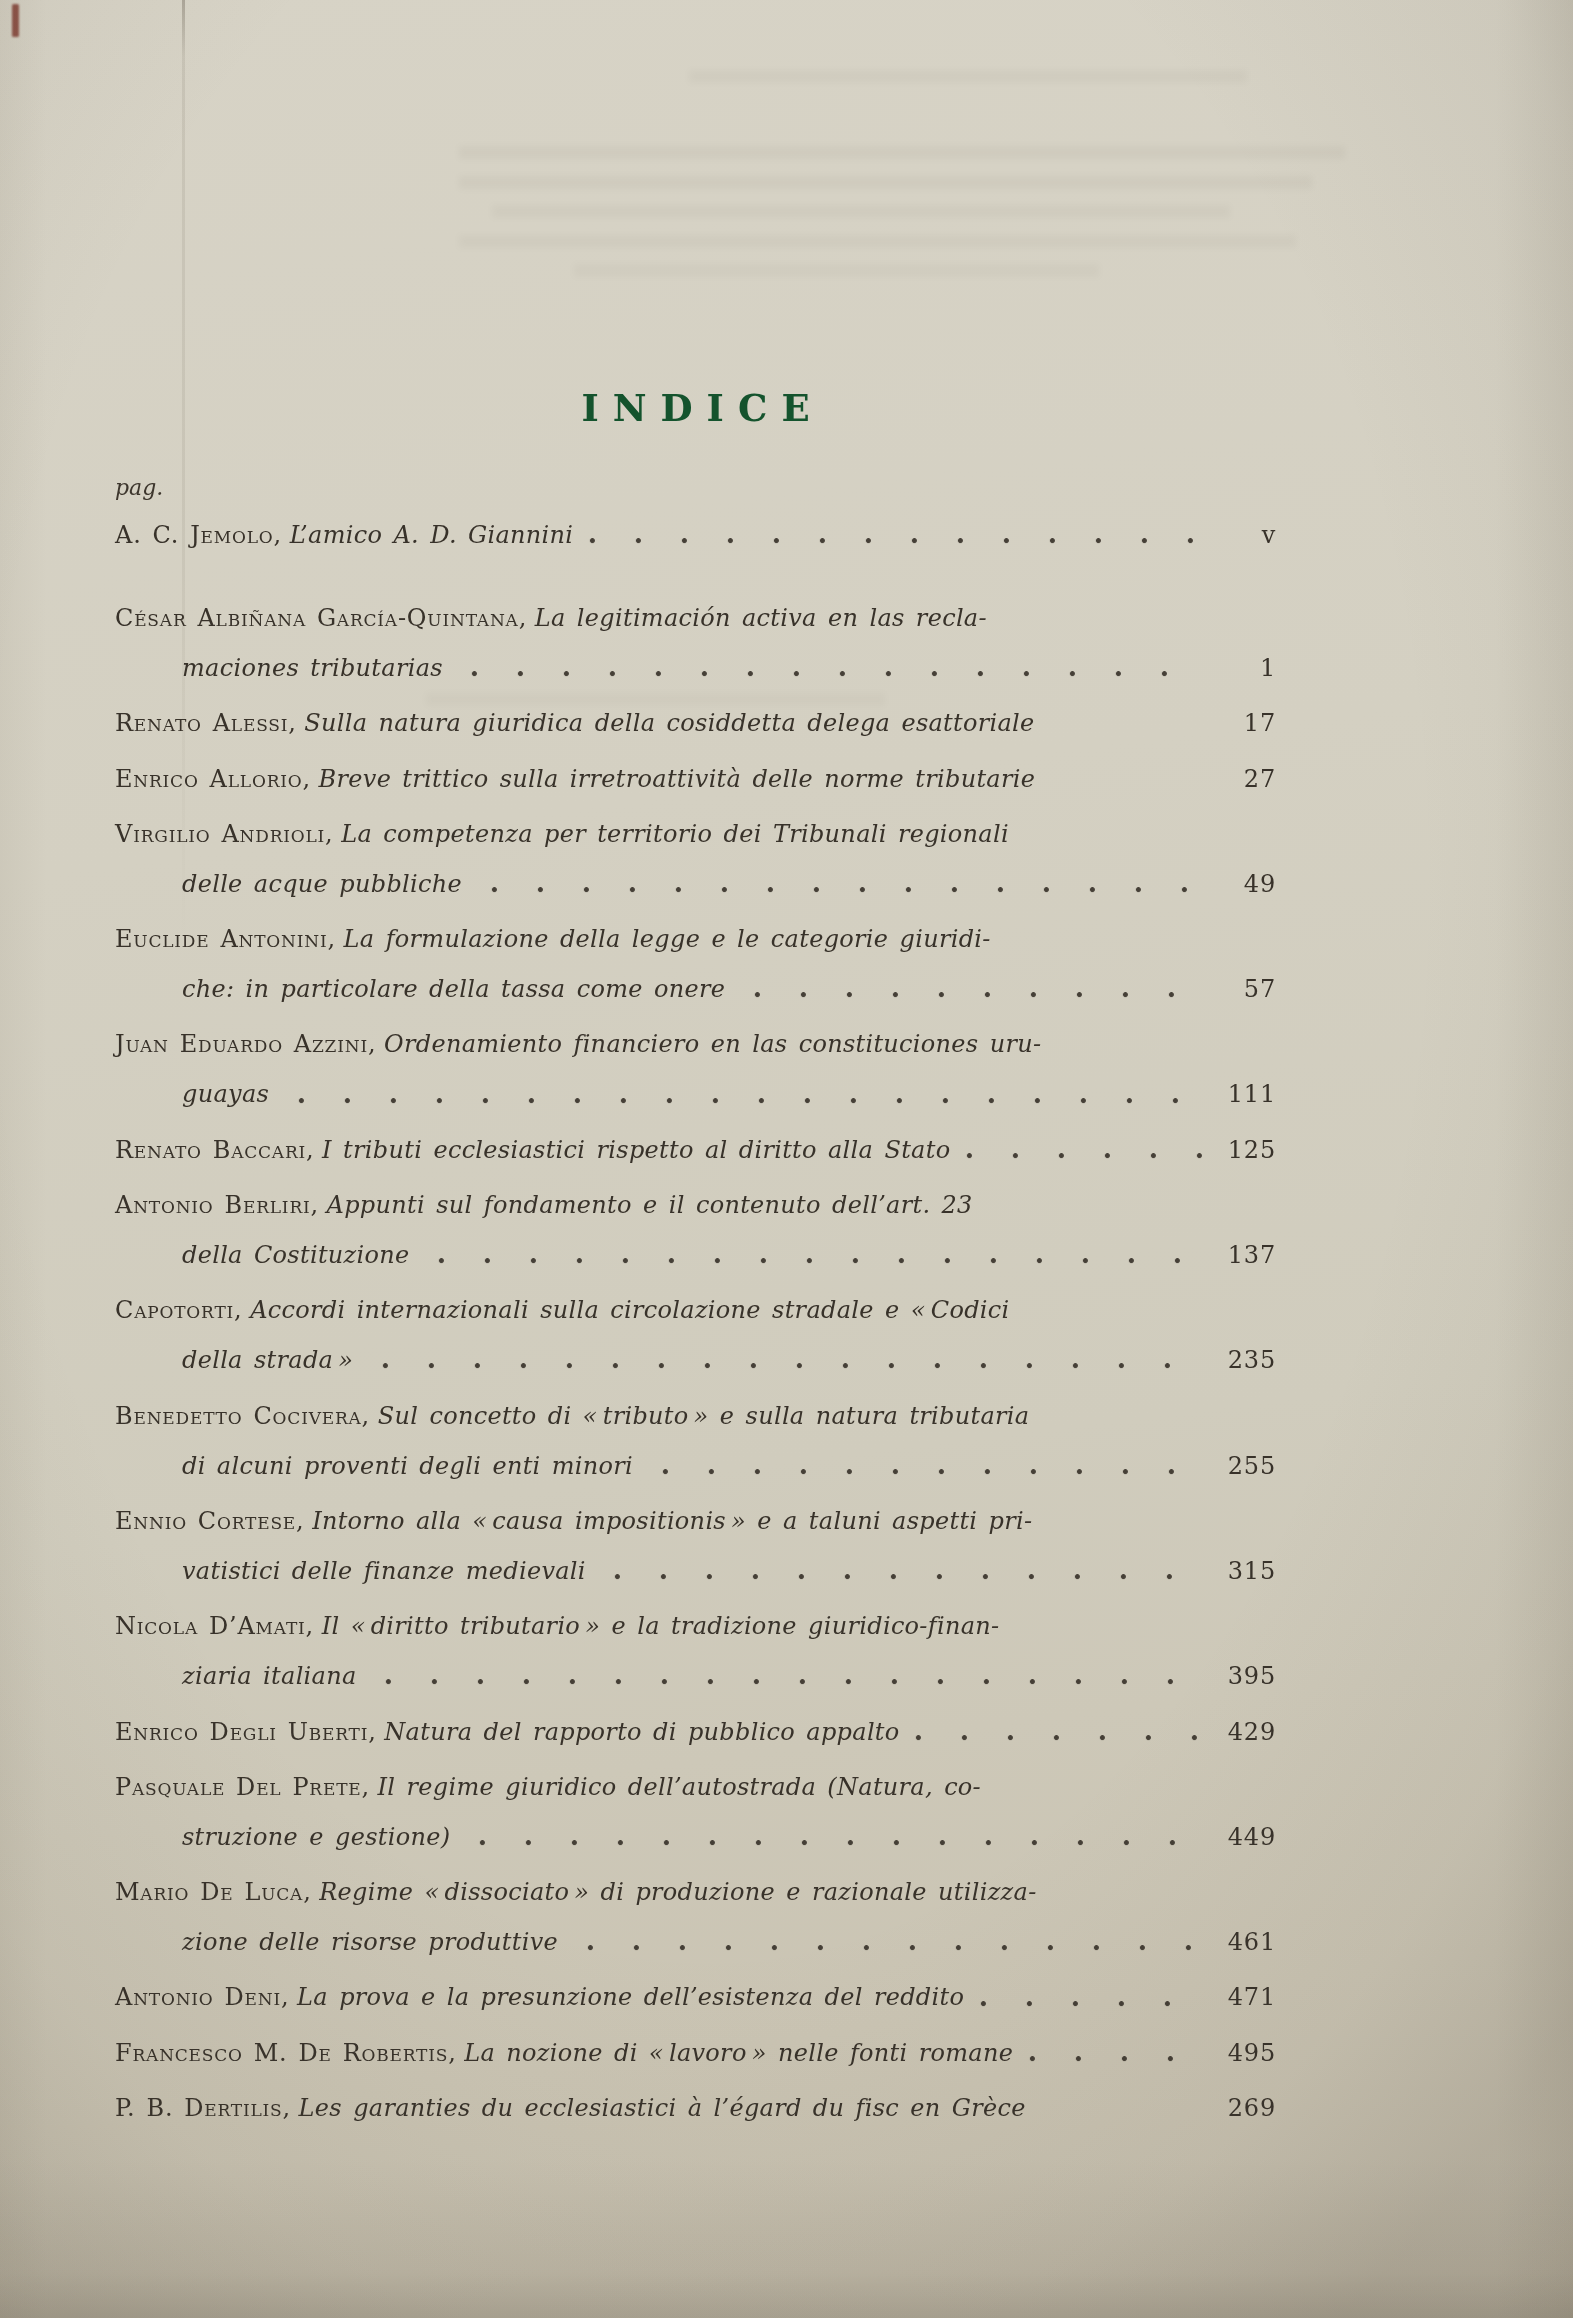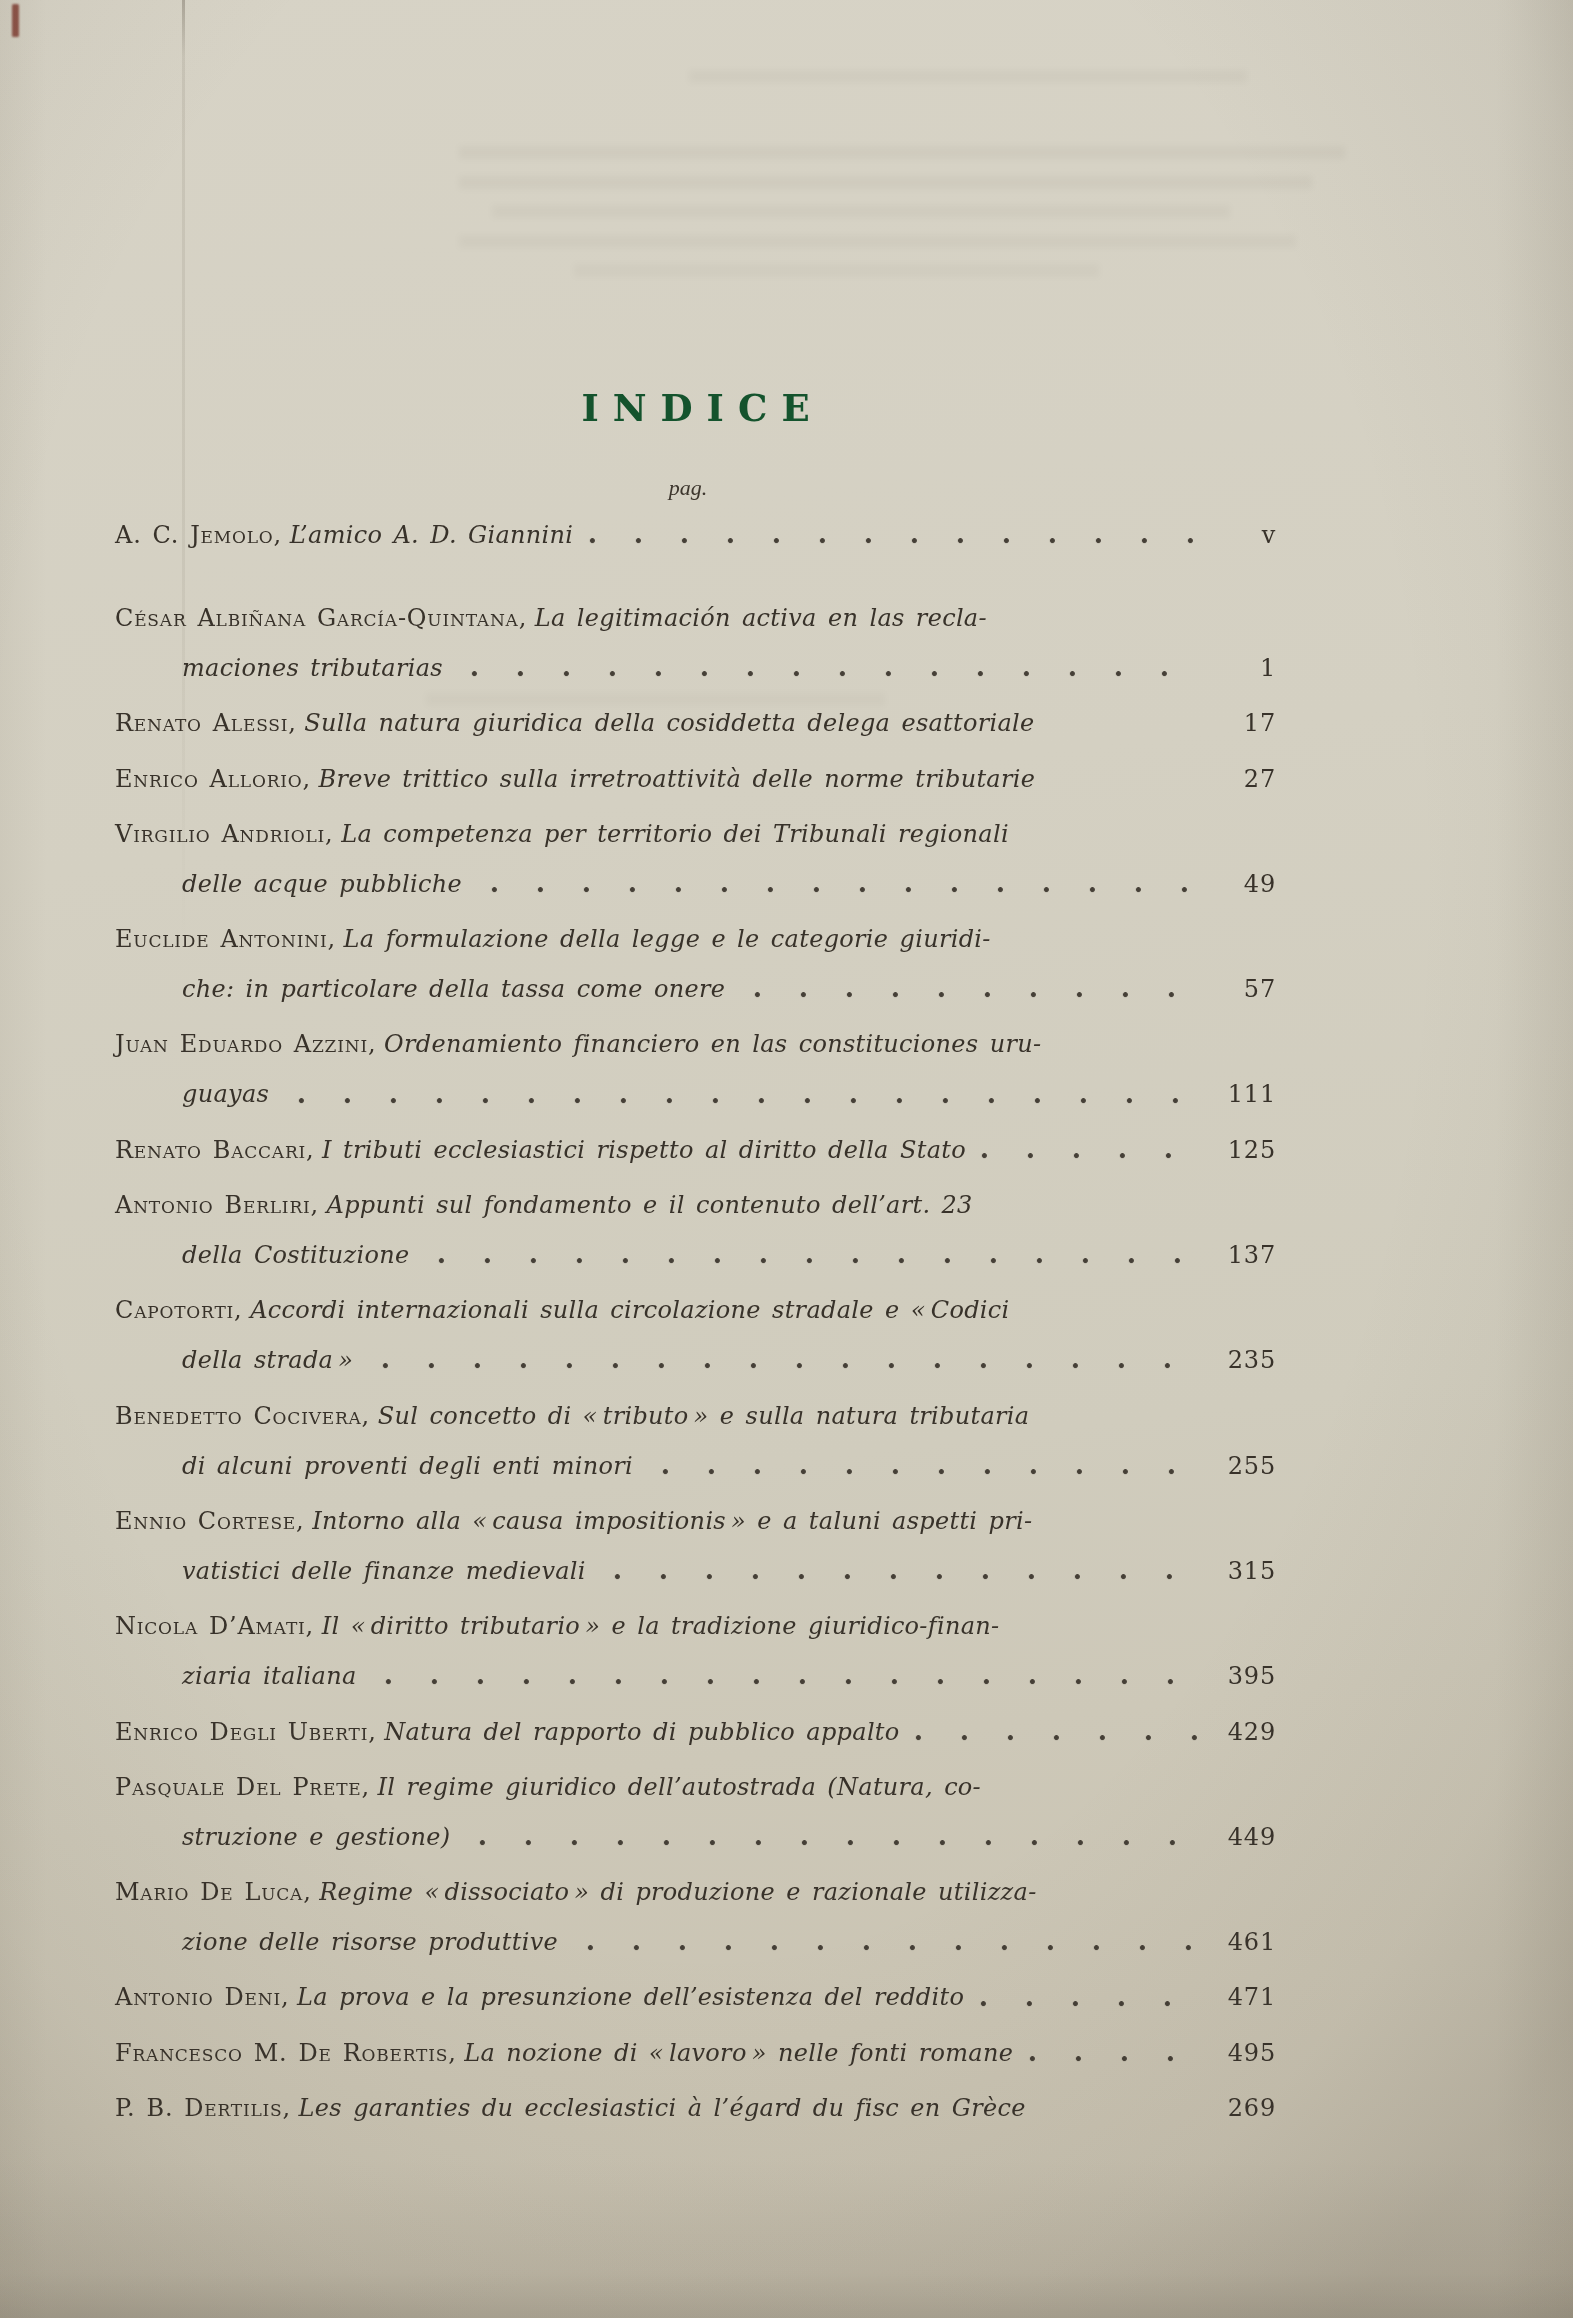--- a/index.html
+++ b/index.html
@@ -37,22 +37,22 @@
     margin-top:385px;
     text-align:center;
     font-size:37px;font-weight:600;
     letter-spacing:14px;text-indent:14px;
     color:#14532d;
     line-height:46px;
   }
   .pag-header{
     margin-top:43px;margin-bottom:11.5px;
     padding-right:14.8px;
-    text-align:center;font-style:italic;
-    font-size:22px;line-height:28px;color:#3d362d;font-family:Liberation Serif, serif;
+    text-align:left;font-style:italic;
+    font-size:22px;line-height:28px;color:#3d362d;
   }
   .toc{font-size:24px;}
   .entry{margin-bottom:21.3px;}
   .entry.gap-after{margin-bottom:49px;}
   .line{line-height:34px;white-space:nowrap;}
   .flexline{display:flex;align-items:flex-start;margin-top:16px;}
   .flexline .text{flex:0 0 auto;}
   .cont{padding-left:67px;gap:13px;}
   .author{font-variant:small-caps;letter-spacing:0.8px;word-spacing:2.5px;}
   .title{font-style:italic;letter-spacing:0.3px;word-spacing:3.3px;}
@@ -131,21 +131,21 @@
       <div class="entry">
         <div class="line"><span class="text"><span class="author">Juan Eduardo Azzini,</span> <span class="title">Ordenamiento financiero en las constituciones uru-</span></span></div>
         <div class="line flexline cont">
           <span class="text title">guayas</span>
           <span class="leader"></span>
           <span class="pagenum">111</span>
         </div>
       </div>
       <div class="entry">
         <div class="line flexline">
-          <span class="text"><span class="author">Renato Baccari,</span> <span class="title">I tributi ecclesiastici rispetto al diritto della Stato</span></span>
+          <span class="text"><span class="author">Renato Baccari,</span> <span class="title">I tributi ecclesiastici rispetto al diritto alla Stato</span></span>
           <span class="leader"></span>
           <span class="pagenum">125</span>
         </div>
       </div>
       <div class="entry">
         <div class="line"><span class="text"><span class="author">Antonio Berliri,</span> <span class="title">Appunti sul fondamento e il contenuto dell’art. 23</span></span></div>
         <div class="line flexline cont">
           <span class="text title">della Costituzione</span>
           <span class="leader"></span>
           <span class="pagenum">137</span>

